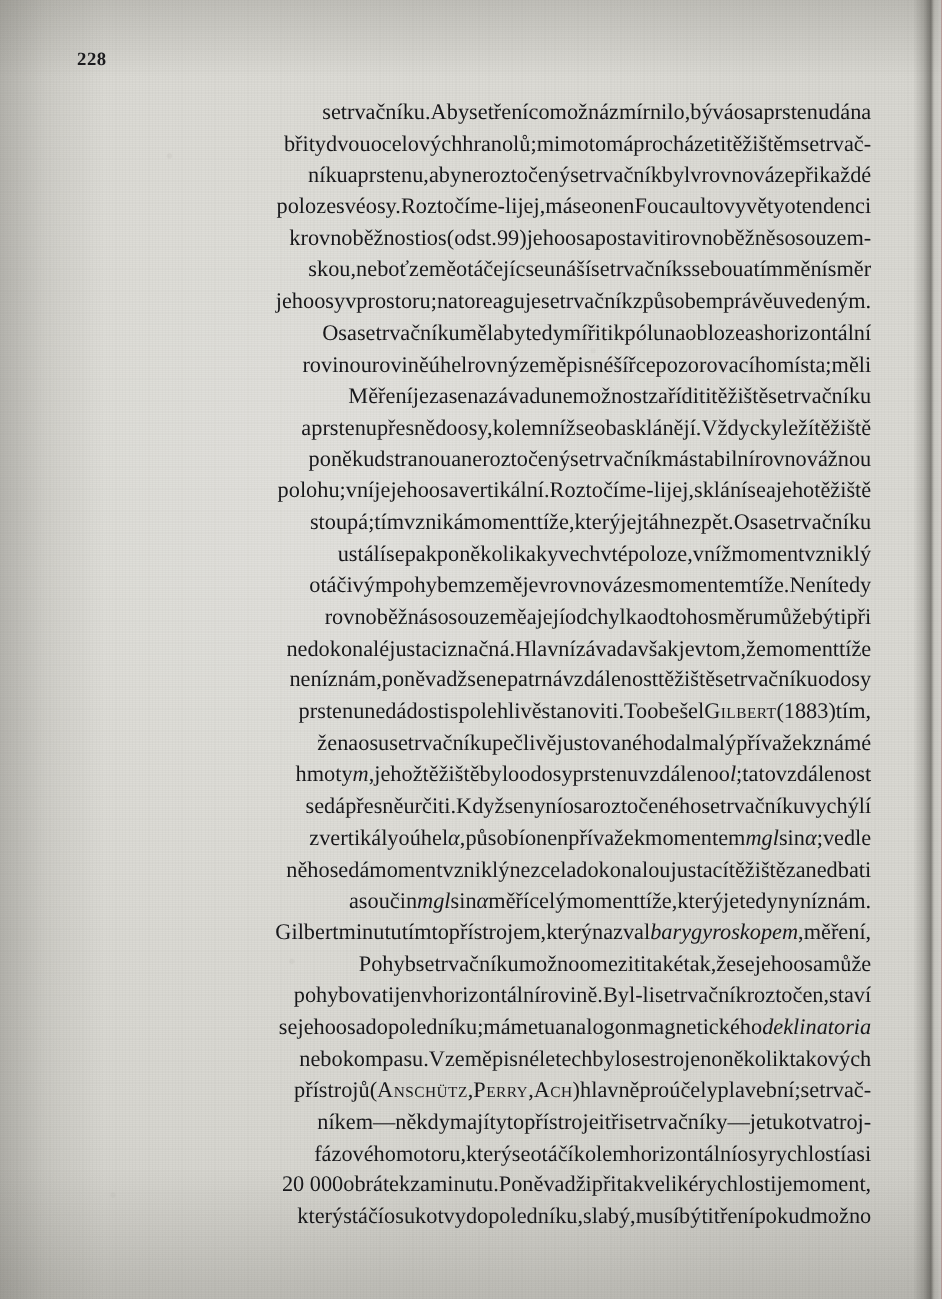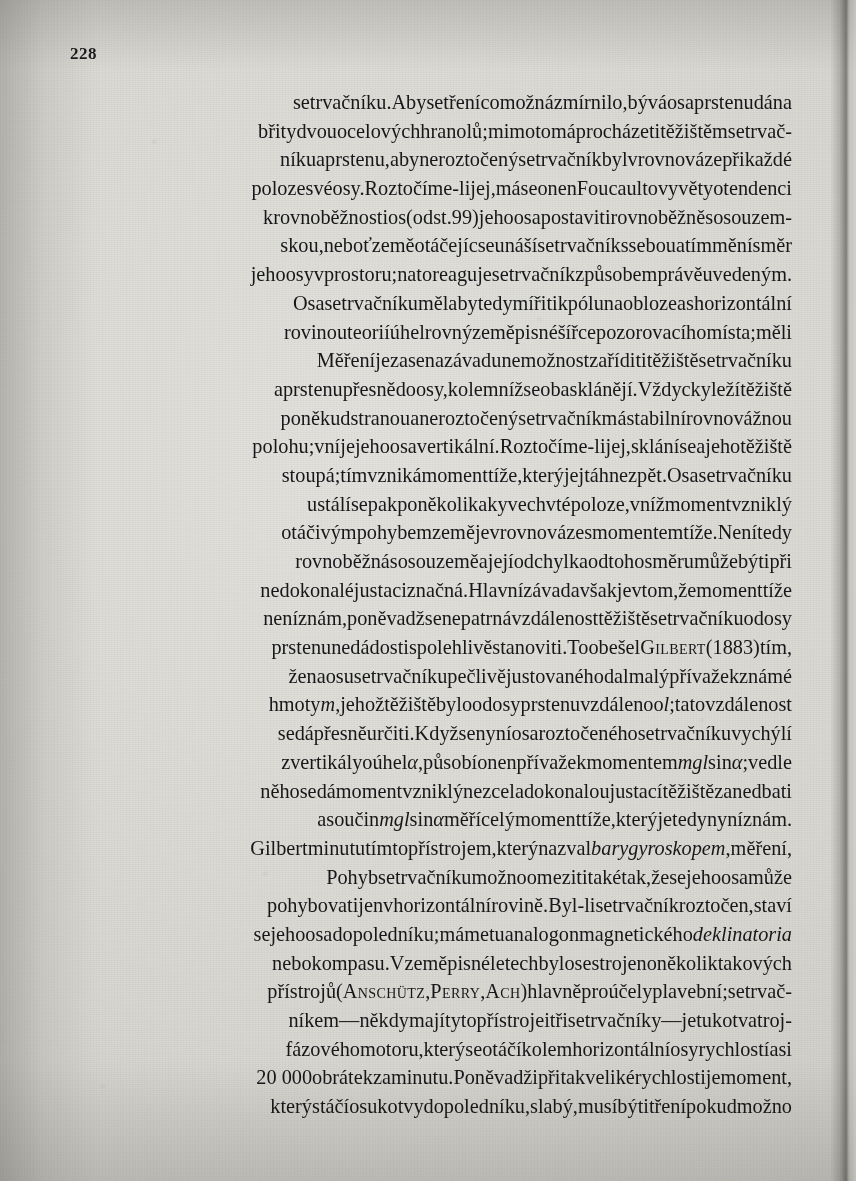--- a/index.html
+++ b/index.html
@@ -126,21 +126,21 @@
   <div id="content">
       <div class="para">
         <div class="line"><span class="w">setrvačníku.</span><span class="w">Aby</span><span class="w">se</span><span class="w">tření</span><span class="w">co</span><span class="w">možná</span><span class="w">zmírnilo,</span><span class="w">bývá</span><span class="w">osa</span><span class="w">prstenu</span><span class="w">dána</span></div>
         <div class="line"><span class="w">břity</span><span class="w">dvou</span><span class="w">ocelových</span><span class="w">hranolů;</span><span class="w">mimo</span><span class="w">to</span><span class="w">má</span><span class="w">procházeti</span><span class="w">těžištěm</span><span class="w">setrvač-</span></div>
         <div class="line"><span class="w">níku</span><span class="w">a</span><span class="w">prstenu,</span><span class="w">aby</span><span class="w">neroztočený</span><span class="w">setrvačník</span><span class="w">byl</span><span class="w">v</span><span class="w">rovnováze</span><span class="w">při</span><span class="w">každé</span></div>
         <div class="line"><span class="w">poloze</span><span class="w">své</span><span class="w">osy.</span><span class="w">Roztočíme-li</span><span class="w">jej,</span><span class="w">má</span><span class="w">se</span><span class="w">onen</span><span class="w">Foucaultovy</span><span class="w">věty</span><span class="w">o</span><span class="w">tendenci</span></div>
         <div class="line"><span class="w">k</span><span class="w">rovnoběžnosti</span><span class="w">os</span><span class="w">(odst.</span><span class="w">99)</span><span class="w">jeho</span><span class="w">osa</span><span class="w">postaviti</span><span class="w">rovnoběžně</span><span class="w">s</span><span class="w">osou</span><span class="w">zem-</span></div>
         <div class="line"><span class="w">skou,</span><span class="w">neboť</span><span class="w">země</span><span class="w">otáčejíc</span><span class="w">se</span><span class="w">unáší</span><span class="w">setrvačník</span><span class="w">s</span><span class="w">sebou</span><span class="w">a</span><span class="w">tím</span><span class="w">mění</span><span class="w">směr</span></div>
         <div class="line"><span class="w">jeho</span><span class="w">osy</span><span class="w">v</span><span class="w">prostoru;</span><span class="w">na</span><span class="w">to</span><span class="w">reaguje</span><span class="w">setrvačník</span><span class="w">způsobem</span><span class="w">právě</span><span class="w">uvedeným.</span></div>
         <div class="line"><span class="w">Osa</span><span class="w">setrvačníku</span><span class="w">měla</span><span class="w">by</span><span class="w">tedy</span><span class="w">mířiti</span><span class="w">k</span><span class="w">pólu</span><span class="w">na</span><span class="w">obloze</span><span class="w">a</span><span class="w">s</span><span class="w">horizontální</span></div>
-        <div class="line"><span class="w">rovinou</span><span class="w">teorií</span><span class="w">úhel</span><span class="w">rovný</span><span class="w">zeměpisné</span><span class="w">šířce</span><span class="w">pozorovacího</span><span class="w">místa;</span><span class="w">měli</span></div>
+        <div class="line"><span class="w">rovinou</span><span class="w">rovině</span><span class="w">úhel</span><span class="w">rovný</span><span class="w">zeměpisné</span><span class="w">šířce</span><span class="w">pozorovacího</span><span class="w">místa;</span><span class="w">měli</span></div>
       </div>
       <div class="para">
         <div class="line indent"><span class="w">Měření</span><span class="w">je</span><span class="w">zase</span><span class="w">na</span><span class="w">závadu</span><span class="w">nemožnost</span><span class="w">zaříditi</span><span class="w">těžiště</span><span class="w">setrvačníku</span></div>
         <div class="line"><span class="w">a</span><span class="w">prstenu</span><span class="w">přesně</span><span class="w">do</span><span class="w">osy,</span><span class="w">kolem</span><span class="w">níž</span><span class="w">se</span><span class="w">oba</span><span class="w">sklánějí.</span><span class="w">Vždycky</span><span class="w">leží</span><span class="w">těžiště</span></div>
         <div class="line"><span class="w">poněkud</span><span class="w">stranou</span><span class="w">a</span><span class="w">neroztočený</span><span class="w">setrvačník</span><span class="w">má</span><span class="w">stabilní</span><span class="w">rovnovážnou</span></div>
         <div class="line"><span class="w">polohu;</span><span class="w">v</span><span class="w">ní</span><span class="w">je</span><span class="w">jeho</span><span class="w">osa</span><span class="w">vertikální.</span><span class="w">Roztočíme-li</span><span class="w">jej,</span><span class="w">sklání</span><span class="w">se</span><span class="w">a</span><span class="w">jeho</span><span class="w">těžiště</span></div>
         <div class="line"><span class="w">stoupá;</span><span class="w">tím</span><span class="w">vzniká</span><span class="w">moment</span><span class="w">tíže,</span><span class="w">který</span><span class="w">jej</span><span class="w">táhne</span><span class="w">zpět.</span><span class="w">Osa</span><span class="w">setrvačníku</span></div>
         <div class="line"><span class="w">ustálí</span><span class="w">se</span><span class="w">pak</span><span class="w">po</span><span class="w">několika</span><span class="w">kyvech</span><span class="w">v</span><span class="w">té</span><span class="w">poloze,</span><span class="w">v</span><span class="w">níž</span><span class="w">moment</span><span class="w">vzniklý</span></div>
         <div class="line"><span class="w">otáčivým</span><span class="w">pohybem</span><span class="w">země</span><span class="w">je</span><span class="w">v</span><span class="w">rovnováze</span><span class="w">s</span><span class="w">momentem</span><span class="w">tíže.</span><span class="w">Není</span><span class="w">tedy</span></div>
         <div class="line"><span class="w">rovnoběžná</span><span class="w">s</span><span class="w">osou</span><span class="w">země</span><span class="w">a</span><span class="w">její</span><span class="w">odchylka</span><span class="w">od</span><span class="w">toho</span><span class="w">směru</span><span class="w">může</span><span class="w">býti</span><span class="w">při</span></div>

